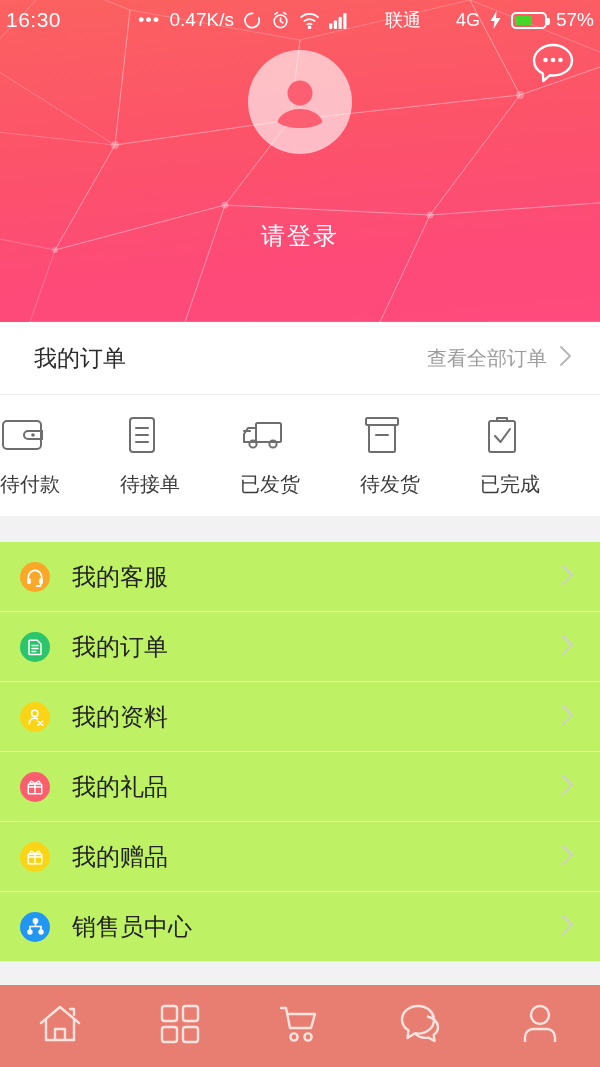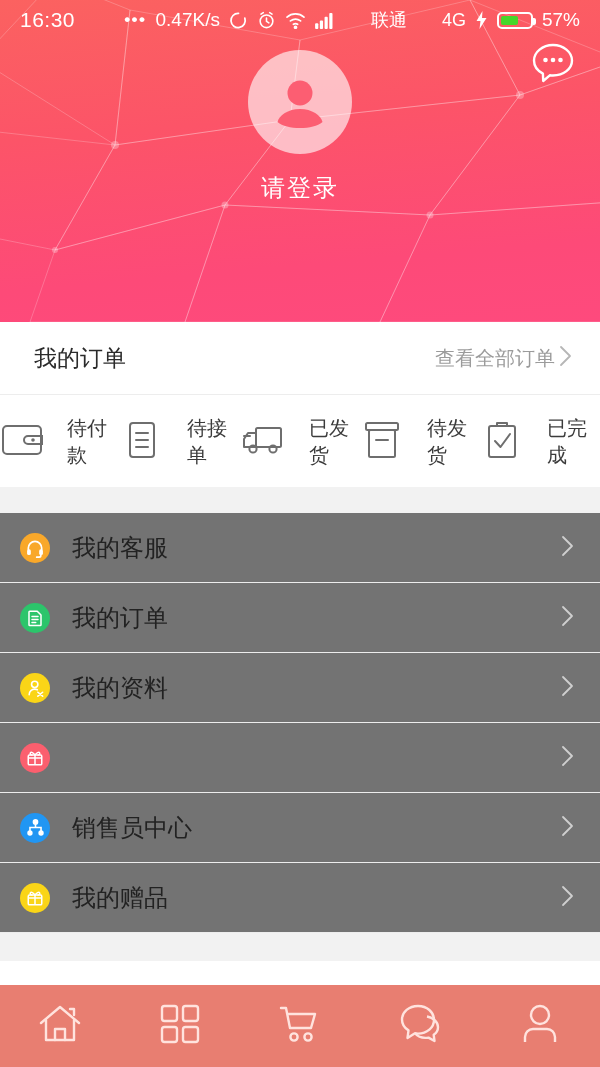--- a/index.html
+++ b/index.html
@@ -16,21 +16,21 @@
     position: relative;
     height: 322px;
     background: linear-gradient(175deg, #FB6260 0%, #FC5468 38%, #FD4A78 78%, #FE4A7D 100%);
     overflow: hidden;
   }
   .header-poly { position:absolute; inset:0; width:100%; height:100%; }
   .statusbar {
     position: relative; z-index: 3;
     height: 40px;
     display: flex; align-items: center;
-    padding: 0 20px;
+    padding: 0 6px;
     color: #ffffff;
   }
   .sb-time { font-size: 21px; letter-spacing: .5px; }
   .sb-right {
     margin-left: auto;
     display: flex; align-items: center; gap: 9px;
     font-size: 19px;
   }
   .sb-dots { letter-spacing: 1.5px; font-size: 17px; font-weight: bold; }
   .sb-ico { display:inline-flex; align-items:center; }
@@ -52,20 +52,21 @@
   .chat-btn {
     position: absolute; z-index: 3;
     top: 40px; right: 24px;
     width: 46px; height: 46px;
   }
   .avatar-wrap {
     position: relative; z-index: 3;
     display: flex; flex-direction: column;
     align-items: center; justify-content: center;
     margin-top: 10px;
+    gap: 48px;
   }
   .avatar {
     width: 104px; height: 104px; border-radius: 50%;
     background: rgba(255,255,255,0.62);
     display:flex; align-items:center; justify-content:center;
   }
   .login-text {
     margin-top: 18px;
     color: #ffffff; font-size: 24px; letter-spacing: 2px;
   }
@@ -73,46 +74,46 @@
   
   .order-head {
     height: 73px;
     display: flex; align-items: center;
     padding: 0 28px 0 34px;
     background:#fff;
     border-bottom: 1px solid #EDEDED;
   }
   .order-head-title { font-size: 23px; color:#2b2b2b; }
   .order-head-right {
-    margin-left:auto; display:flex; align-items:flex-start; gap:4px;
+    margin-left:auto; display:flex; align-items:flex-start; gap:12px;
     font-size: 20px; color:#9b9b9b;
   }
 
   
   .order-status {
     display: flex;
     background:#fff;
     padding: 20px 0 18px 0;
   }
   .os-item {
-    flex:1; display:flex; 
-    align-items:center; gap: 23px;
+    flex:1; display:flex; flex-direction:column;
+    align-items:flex-start; gap: 12px;
   }
   .os-label { font-size: 20px; color:#3b3b3b; }
 
   .gap { height: 26px; background:#F2F2F2; }
 
   
   .menu { background:#fff; }
   .menu-item {
     height: 70px;
     display:flex; align-items:center;
     padding: 0 26px 0 20px;
     border-bottom: 1px solid #EDEDED;
-    background:#737373;
+    background:#bef264;
   }
   .mi-icon {
     width: 30px; height: 30px; border-radius:50%;
     display:flex; align-items:center; justify-content:center;
     flex: 0 0 30px;
   }
   .mi-label {
     margin-left: 22px;
     font-size: 24px; color:#222;
   }
@@ -356,20 +357,38 @@
 
     <div class="menu-item">
       <span class="mi-icon" style="background:#FB5F6E">
         <svg width="18" height="18" viewBox="0 0 24 24" fill="none" stroke="#fff" stroke-width="2" stroke-linejoin="round">
           <rect x="3" y="8" width="18" height="13" rx="1.5"></rect>
           <path d="M3 12 h18"></path>
           <path d="M12 8 v13"></path>
           <path d="M8 8 C6 8 5 6.5 6 5 C7 3.6 9.5 4.8 12 8 C14.5 4.8 17 3.6 18 5 C19 6.5 18 8 16 8" stroke-linecap="round"></path>
         </svg>
       </span>
+      <span class="mi-label">我的礼品</span>
+      <span class="mi-chev">
+        <svg width="13" height="22" viewBox="0 0 13 22" fill="none" stroke="#cfcfcf" stroke-width="1.8" stroke-linecap="round" stroke-linejoin="round">
+            <path d="M2 2 L11 11 L2 20"></path>
+          </svg>
+      </span>
+    </div>
+
+    <div class="menu-item">
+      <span class="mi-icon" style="background:#FAD517">
+        <svg width="18" height="18" viewBox="0 0 24 24" fill="none" stroke="#fff" stroke-width="2" stroke-linejoin="round">
+          <rect x="3" y="8" width="18" height="13" rx="1.5"></rect>
+          <path d="M3 12 h18"></path>
+          <path d="M12 8 v13"></path>
+          <path d="M8 8 C6 8 5 6.5 6 5 C7 3.6 9.5 4.8 12 8 C14.5 4.8 17 3.6 18 5 C19 6.5 18 8 16 8" stroke-linecap="round"></path>
+        </svg>
+      </span>
+      <span class="mi-label">我的赠品</span>
       <span class="mi-chev">
         <svg width="13" height="22" viewBox="0 0 13 22" fill="none" stroke="#cfcfcf" stroke-width="1.8" stroke-linecap="round" stroke-linejoin="round">
             <path d="M2 2 L11 11 L2 20"></path>
           </svg>
       </span>
     </div>
 
     <div class="menu-item">
       <span class="mi-icon" style="background:#2196F3">
         <svg width="19" height="19" viewBox="0 0 24 24" fill="none" stroke="#fff" stroke-width="2" stroke-linecap="round">
@@ -379,37 +398,20 @@
           <path d="M12 8 v4 M5 16.5 V12 h14 v4.5"></path>
         </svg>
       </span>
       <span class="mi-label">销售员中心</span>
       <span class="mi-chev">
         <svg width="13" height="22" viewBox="0 0 13 22" fill="none" stroke="#cfcfcf" stroke-width="1.8" stroke-linecap="round" stroke-linejoin="round">
             <path d="M2 2 L11 11 L2 20"></path>
           </svg>
       </span>
     </div>
-
-    <div class="menu-item">
-      <span class="mi-icon" style="background:#FAD517">
-        <svg width="18" height="18" viewBox="0 0 24 24" fill="none" stroke="#fff" stroke-width="2" stroke-linejoin="round">
-          <rect x="3" y="8" width="18" height="13" rx="1.5"></rect>
-          <path d="M3 12 h18"></path>
-          <path d="M12 8 v13"></path>
-          <path d="M8 8 C6 8 5 6.5 6 5 C7 3.6 9.5 4.8 12 8 C14.5 4.8 17 3.6 18 5 C19 6.5 18 8 16 8" stroke-linecap="round"></path>
-        </svg>
-      </span>
-      <span class="mi-label">我的赠品</span>
-      <span class="mi-chev">
-        <svg width="13" height="22" viewBox="0 0 13 22" fill="none" stroke="#cfcfcf" stroke-width="1.8" stroke-linecap="round" stroke-linejoin="round">
-            <path d="M2 2 L11 11 L2 20"></path>
-          </svg>
-      </span>
-    </div>
   </div>
 
   <div class="list-tail"></div>
   <div class="list-tail2"></div>
 
   <div class="bottom-nav">
 
     <div class="bn-item">
       <span>
         <svg width="46" height="44" viewBox="0 0 46 44" fill="none" stroke="#FFE3DE" stroke-width="2.4" stroke-linejoin="round" stroke-linecap="round">

